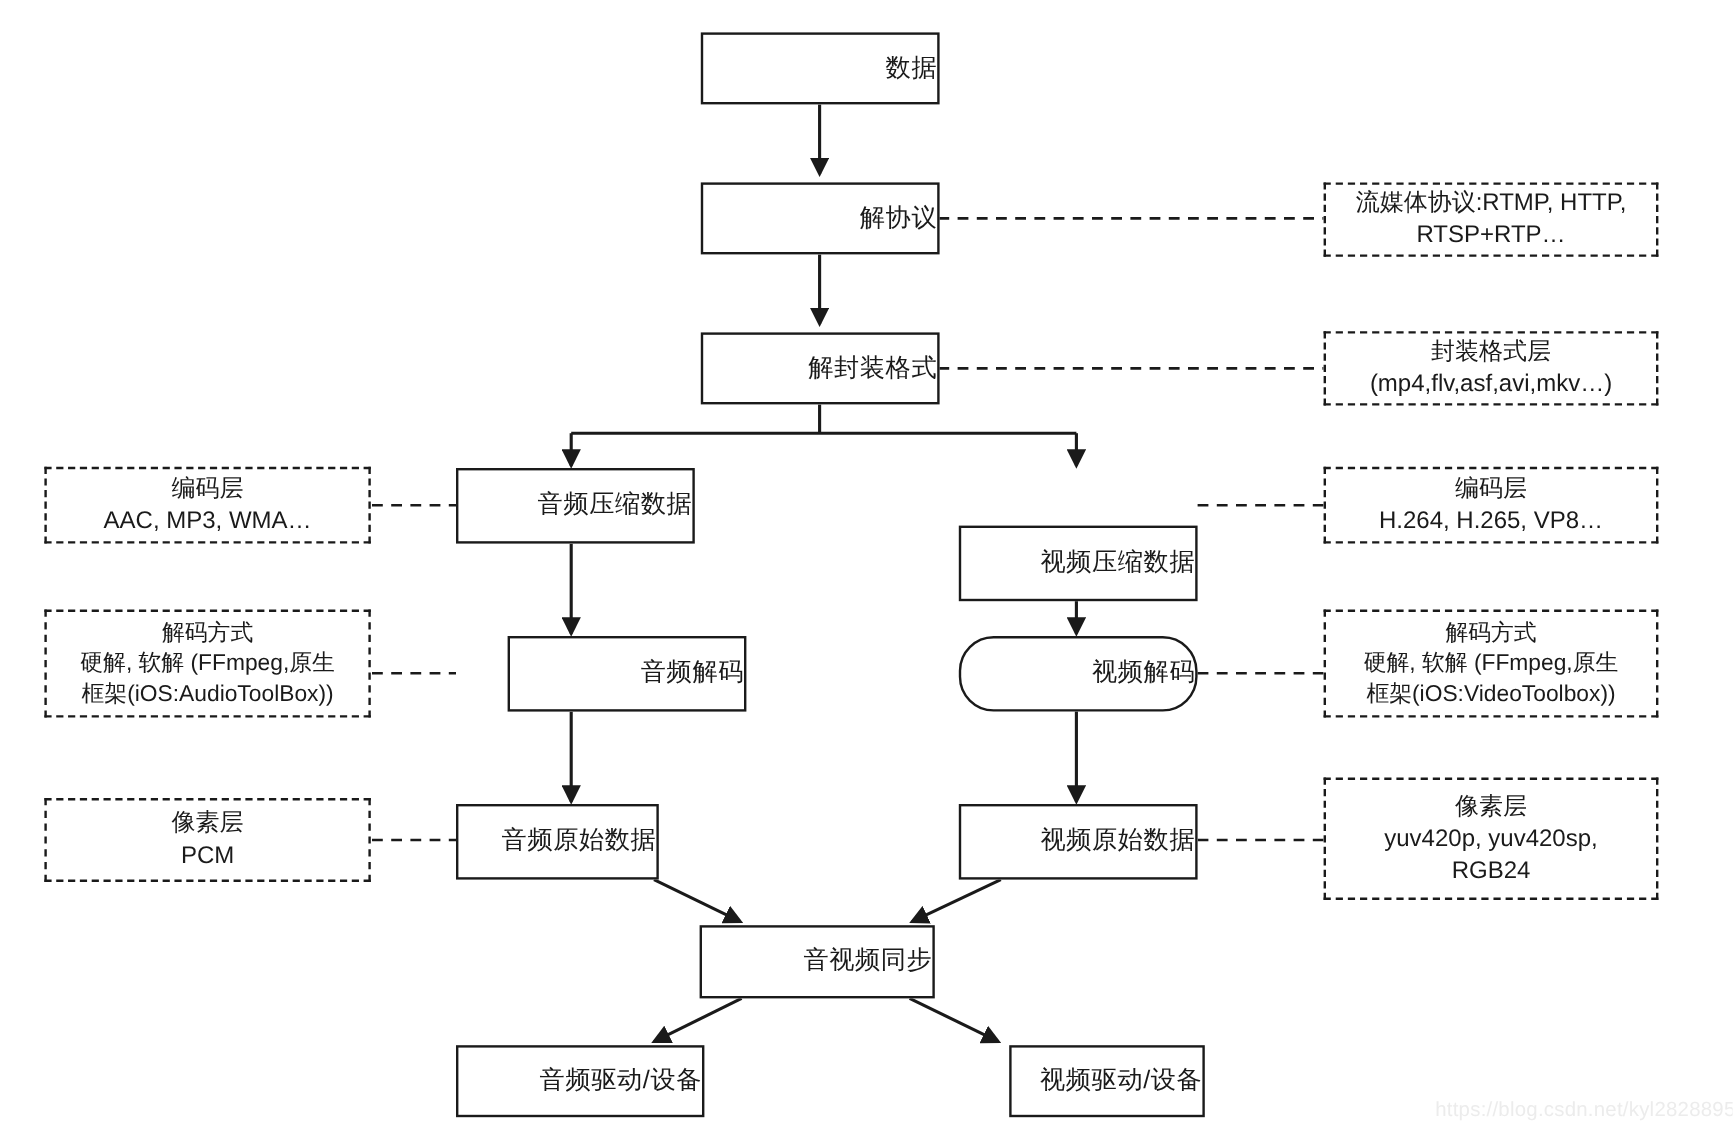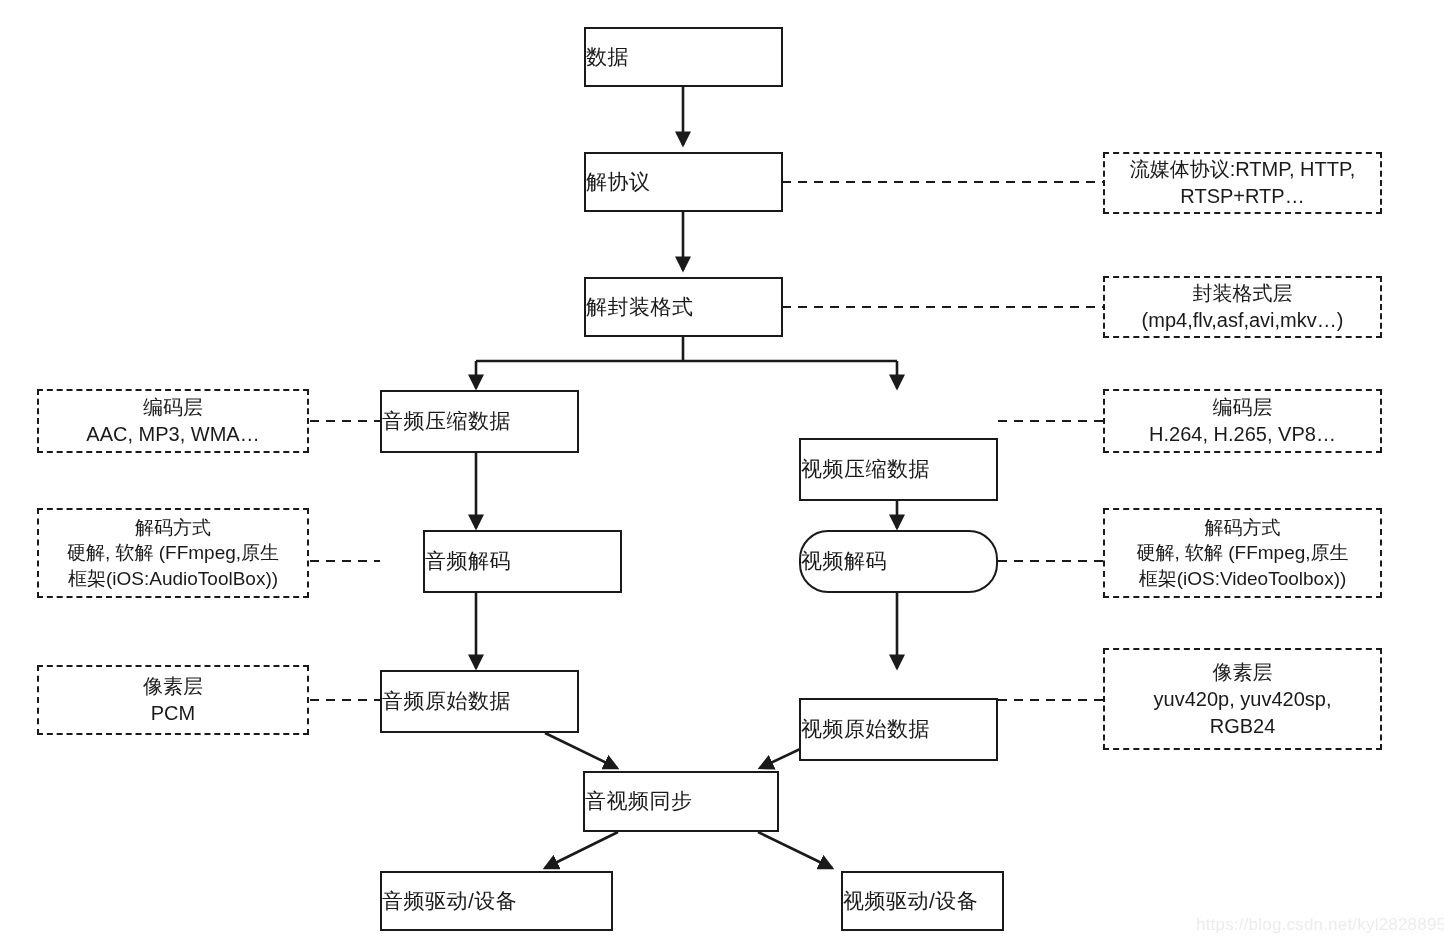--- a/index.html
+++ b/index.html
@@ -17,21 +17,21 @@
     background: #ffffff;
     overflow: hidden;
   }
   .node {
     position: absolute;
     box-sizing: border-box;
     border: 2px solid #1a1a1a;
     background: #ffffff;
     display: flex;
     align-items: center;
-    justify-content: flex-start;
+    justify-content: flex-end;
     text-align: center;
     color: #1a1a1a;
     font-size: 21px;
     line-height: 1.25;
     letter-spacing: 0.5px;
   }
   .note {
     position: absolute;
     box-sizing: border-box;
     border: 2px dashed #1a1a1a;
@@ -129,33 +129,33 @@
   </div>
 
   <div class="node" style="left:380px; top:530px; width:199px; height:63px;margin-left:43px;">
     <span>音频解码</span>
   </div>
 
   <div class="node" style="left:799px; top:530px; width:199px; height:63px;border-radius:29px;">
     <span>视频解码</span>
   </div>
 
-  <div class="node" style="left:380px; top:670px; width:199px; height:63px;">
+  <div class="node" style="left:380px; top:670px; width:169px; height:63px;">
     <span>音频原始数据</span>
   </div>
 
-  <div class="node" style="left:799px; top:698px; width:199px; height:63px;">
+  <div class="node" style="left:799px; top:670px; width:199px; height:63px;">
     <span>视频原始数据</span>
   </div>
 
   <div class="node" style="left:583px; top:771px; width:196px; height:61px;">
     <span>音视频同步</span>
   </div>
 
-  <div class="node" style="left:380px; top:871px; width:233px; height:60px;">
+  <div class="node" style="left:380px; top:871px; width:207px; height:60px;">
     <span>音频驱动/设备</span>
   </div>
 
   <div class="node" style="left:841px; top:871px; width:163px; height:60px;">
     <span>视频驱动/设备</span>
   </div>
 
   <div class="note" style="left:1103px; top:152px; width:279px; height:62px;">
     <span>流媒体协议:RTMP, HTTP,</span>
     <span>RTSP+RTP…</span>

